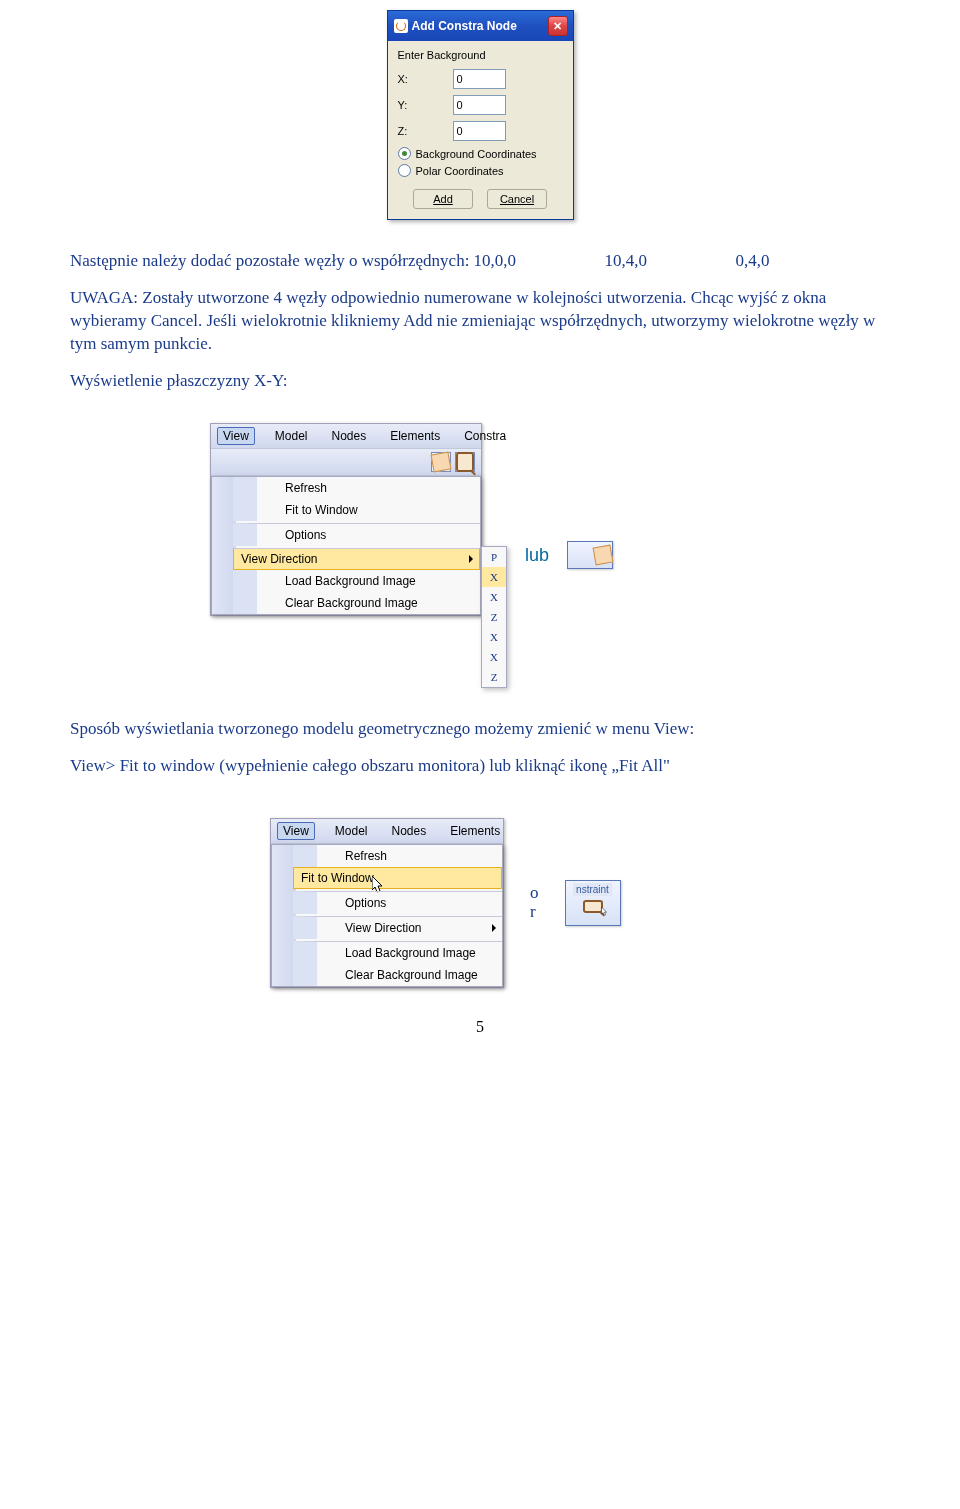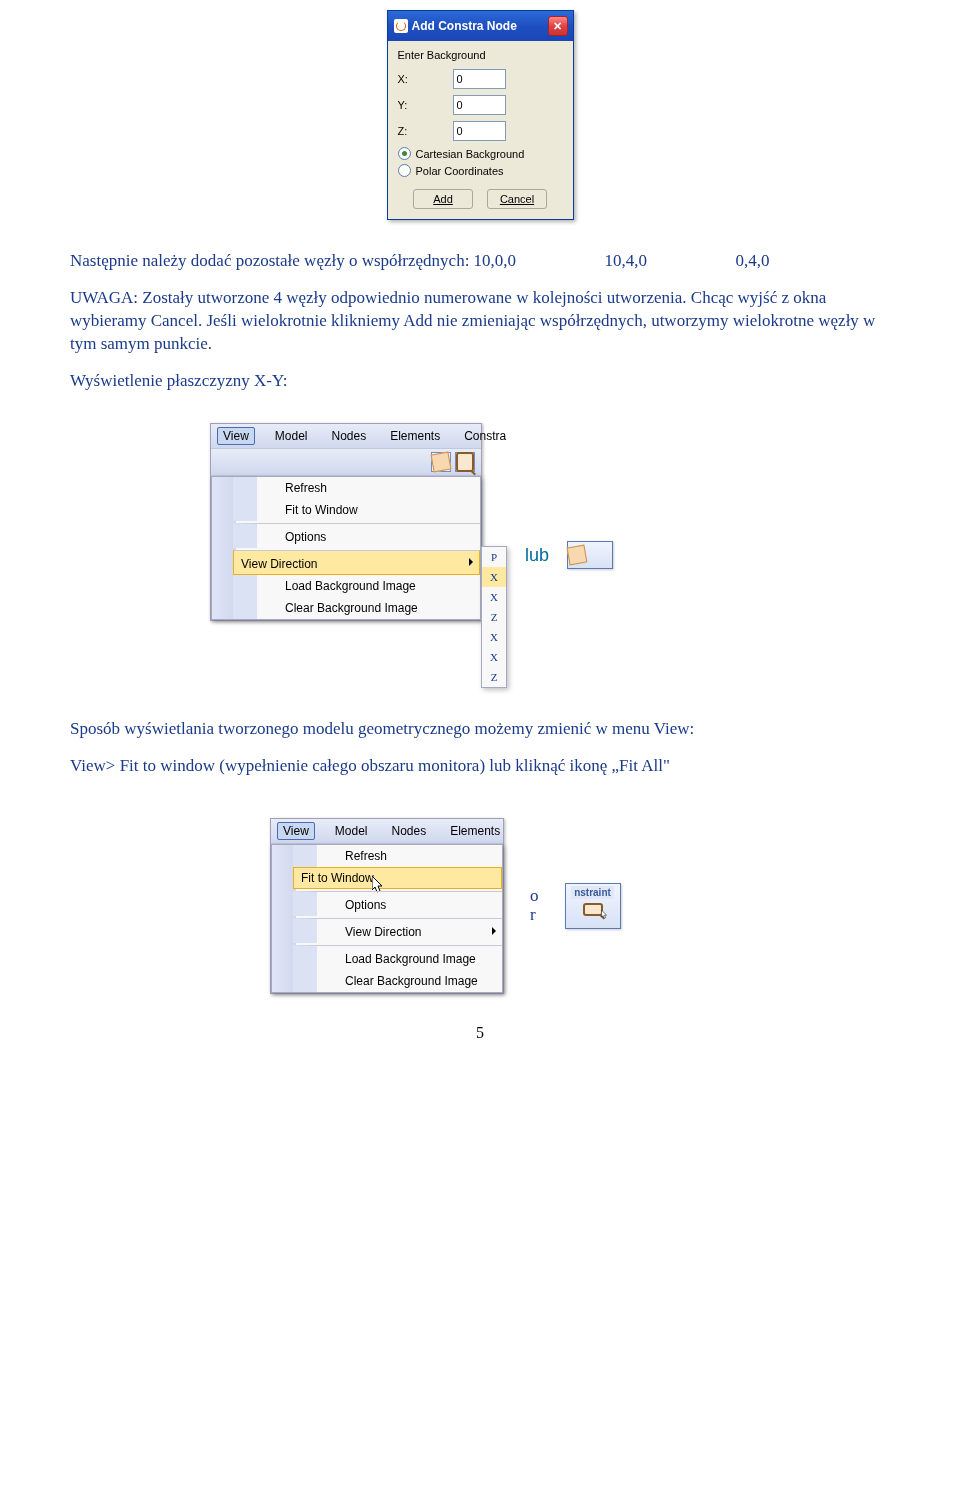--- a/index.html
+++ b/index.html
@@ -173,21 +173,21 @@
   .mitem {
     padding: 4px 16px 4px 8px;
     white-space: nowrap;
     position: relative;
   }
   .mitem.highlighted {
     background: #ffe8a0;
     border: 1px solid #e8b020;
     padding: 3px 15px 3px 7px;
   }
-  .mitem.sep-above { border-top: 1px solid #c8c8d8; margin-top: 2px; padding-top: 6px; }
+  .mitem.sep-above { border-top: 1px solid #c8c8d8; margin-top: 2px; }
   .mitem .arrow {
     position: absolute; right: 6px; top: 50%;
     transform: translateY(-50%);
     border-left: 4px solid #000;
     border-top: 4px solid transparent;
     border-bottom: 4px solid transparent;
   }
   .submenu-fragment {
     border: 1px solid #a8a8c0;
     background: #f8f8f8;
@@ -217,24 +217,23 @@
     color: #1a3a8a;
     font-size: 17px;
     margin: 0 26px;
     align-self: center;
     line-height: 1.1;
   }
   .icon-box {
     border: 1px solid #5a78b8;
     width: 44px; height: 26px;
     background: linear-gradient(to bottom, #f0f4ff, #d8e2f6);
-    display: flex; align-items: center; justify-content: space-between;
+    display: flex; align-items: center; justify-content: flex-end;
     align-self: center;
     box-shadow: 1px 1px 2px rgba(0,0,0,0.2);
-    font-weight: bold;
   }
   .icon-box.tall { height: 40px; flex-direction: column; padding: 2px; width: 50px; }
   .cube-ico {
     width: 16px; height: 16px;
     background: #f8d8b0;
     border: 1px solid #c89050;
     transform: rotate(-10deg);
   }
   .magnify-ico {
     width: 16px; height: 16px;
@@ -286,21 +285,21 @@
       <div class="coord-row">
         <span class="lbl">Y:</span>
         <input type="text" value="0" style="">
       </div>
       <div class="coord-row">
         <span class="lbl">Z:</span>
         <input type="text" value="0" style="">
       </div>
       <div class="radio-row">
         <span class="radio checked"></span>
-        <span>Cartesian Background</span>
+        <span>Background Coordinates</span>
       </div>
       <div class="radio-row">
         <span class="radio"></span>
         <span>Polar Coordinates</span>
       </div>
       <div class="dlg-buttons">
         <button>Add</button>
         <button>Cancel</button>
       </div>
     </div>

